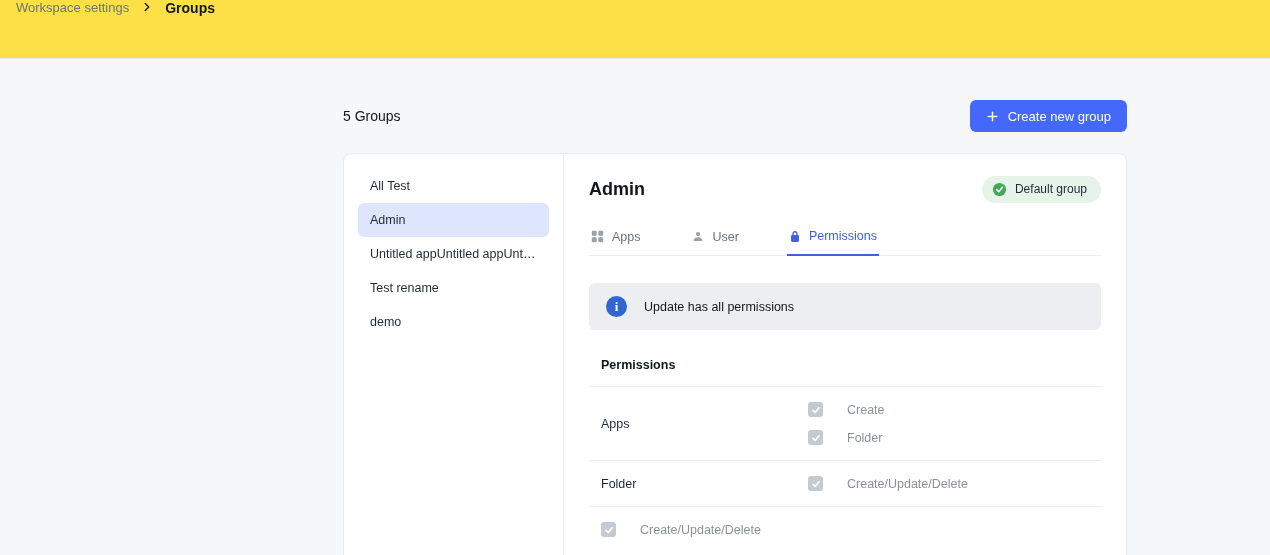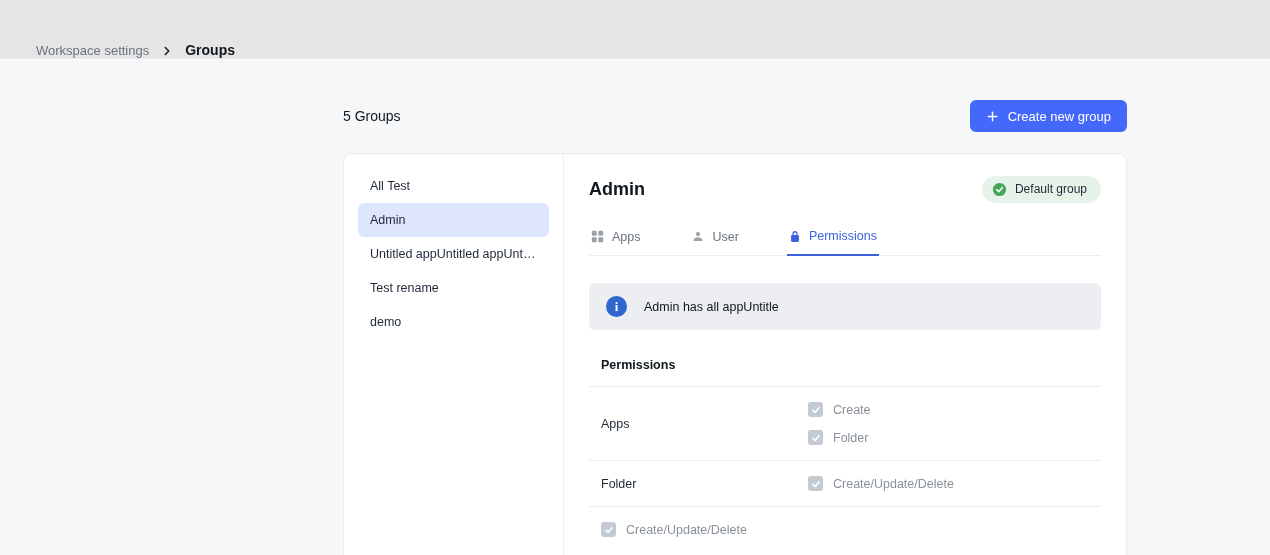--- a/index.html
+++ b/index.html
@@ -1,21 +1,21 @@
 <!DOCTYPE html>
 <html><head>
 <meta charset="utf-8">
 <style>
   * { margin:0; padding:0; box-sizing:border-box; }
   html,body { width:1270px; height:555px; overflow:hidden; }
   body { font-family:"Liberation Sans", sans-serif; background:#f5f7f9; color:#111827; }
 
   
-  .topbar { height:59px; background:#e5e5e5; border-bottom:1px solid #e8ebef;
-            display:flex; align-items:flex-end; padding:0 36px; }
+  .topbar { height:59px; background:#fde047; border-bottom:1px solid #e8ebef;
+            display:flex; align-items:flex-start; padding:0 16px; }
   .crumb-parent { font-size:13px; color:#6b7280; cursor:pointer; }
   .crumb-sep { margin:0 11px; display:flex; align-items:center; }
   .crumb-current { font-size:14px; font-weight:700; color:#11181c; }
 
   
   .main { margin-left:343px; width:784px; }
   .toolbar { margin-top:41px; display:flex; justify-content:space-between; align-items:center; }
   .count-label { font-size:14px; font-weight:500; color:#11181c; }
   .create-btn { display:flex; align-items:center; gap:9px; background:#4368fa; color:#ffffff;
                 border:none; border-radius:6px; height:32px; padding:0 16px;
@@ -54,21 +54,21 @@
                display:flex; align-items:center; justify-content:center; flex-shrink:0; }
 
   
   .tbl { margin-top:14px; }
   .tbl-head { display:flex; padding:14px 12px; border-bottom:1px solid #ebedf0;
               font-size:12.5px; font-weight:600; color:#11181c; }
   .col-resource { width:207px; flex-shrink:0; }
   .tbl-row { display:flex; align-items:center; padding:15px 12px; border-bottom:1px solid #ebedf0; }
   .resource-name { font-size:12.5px; color:#1f2937; }
   .perm-list { display:flex; flex-direction:column; gap:13px; }
-  .perm-line { display:flex; align-items:center; gap:10px; }
+  .perm-line { display:flex; align-items:center; gap:24px; }
   .checkbox { width:15px; height:15px; border-radius:3px; background:#c4cad1;
               display:flex; align-items:center; justify-content:center; flex-shrink:0; }
   .perm-label { font-size:12.5px; color:#8a9199; }
 </style>
 </head>
 <body>
 
 <div class="topbar">
   <span class="crumb-parent">Workspace settings</span>
   <span class="crumb-sep">
@@ -156,21 +156,21 @@
               <path d="M4.5 7V5a3.5 3.5 0 0 1 7 0v2h-1.8V5a1.7 1.7 0 0 0-3.4 0v2z"></path>
               <rect x="2.5" y="7" width="11" height="9.5" rx="1.8"></rect>
             </svg>
           </span>
           <span>Permissions</span>
         </div>
       </div>
 
       <div class="banner">
         <span class="info-icon">i</span>
-        <span>Admin has all appUntitle</span>
+        <span>Update has all permissions</span>
       </div>
 
       <div class="tbl">
         <div class="tbl-head">
           <div>Permissions</div>
         </div>
 
         <div class="tbl-row">
           <div class="col-resource resource-name">Apps</div>
           <div class="perm-list">

